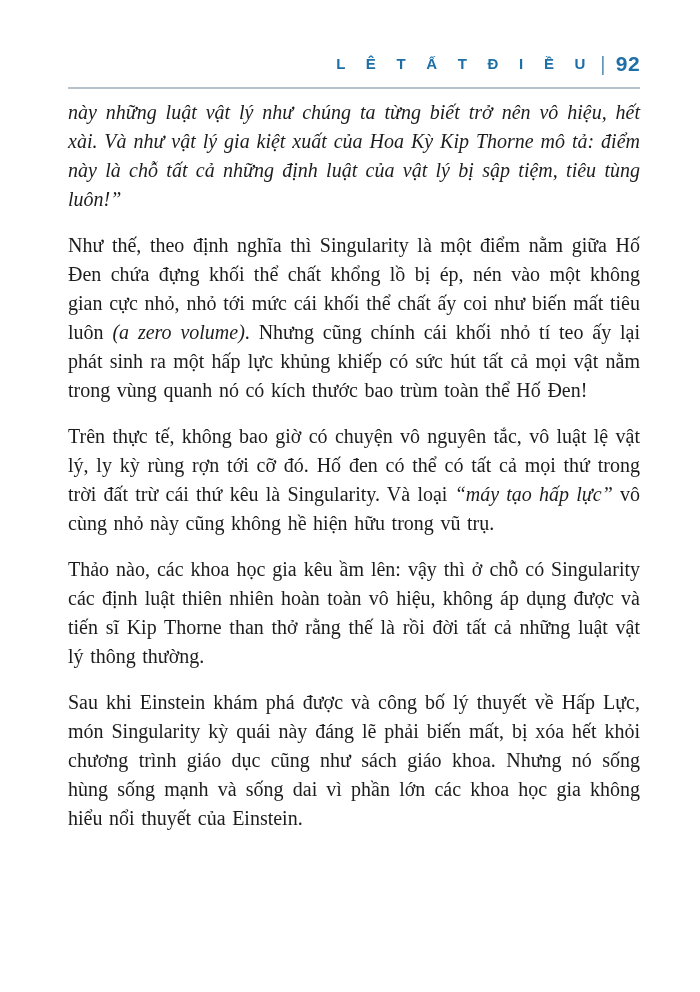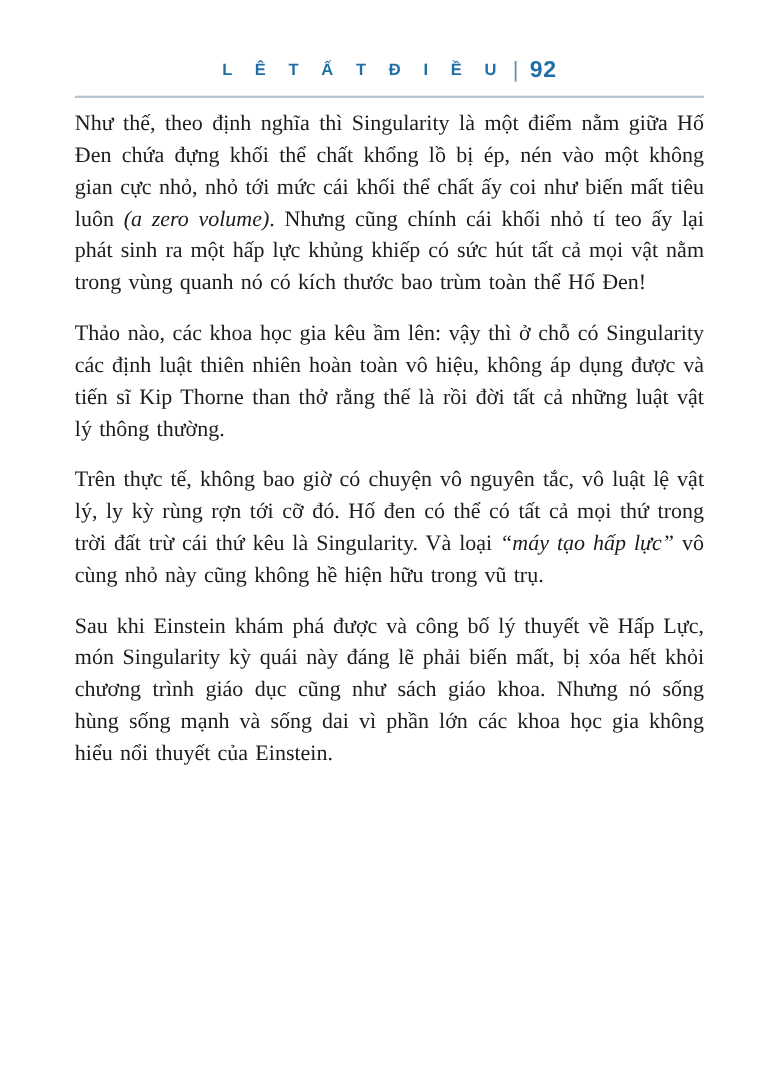--- a/index.html
+++ b/index.html
@@ -14,21 +14,21 @@
     background: #ffffff;
     overflow: hidden;
     font-family: "Liberation Serif", "DejaVu Serif", serif;
     color: #1c1c1c;
   }
   .header {
     position: absolute;
     top: 52px;
     left: 68px;
     right: 60px;
-    text-align: center;
+    text-align: right;
     font-family: "Liberation Sans", "DejaVu Sans", sans-serif;
     font-weight: bold;
     color: #1e6fa8;
     white-space: nowrap;
   }
   .header .author {
     font-size: 15px;
     letter-spacing: 0.55em;
     vertical-align: baseline;
   }
@@ -76,19 +76,20 @@
 
   <div class="header">
     <span class="author">L Ê  T Ấ T  Đ I Ề U</span>
     <span class="sep">|</span>
     <span class="pagenum">92</span>
   </div>
 
   <div class="rule"></div>
 
   <div class="body">
+      <p class="para"><span class="it">này những luật vật lý như chúng ta từng biết trở nên vô hiệu, hết xài. Và như vật lý gia kiệt xuất của Hoa Kỳ Kip Thorne mô tả: điểm này là chỗ tất cả những định luật của vật lý bị sập tiệm, tiêu tùng luôn!”</span></p>
       <p class="para"><span>Như thế, theo định nghĩa thì Singularity là một điểm nằm giữa Hố Đen chứa đựng khối thể chất khổng lồ bị ép, nén vào một không gian cực nhỏ, nhỏ tới mức cái khối thể chất ấy coi như biến mất tiêu luôn </span><span class="it">(a zero volume)</span><span>. Nhưng cũng chính cái khối nhỏ tí teo ấy lại phát sinh ra một hấp lực khủng khiếp có sức hút tất cả mọi vật nằm trong vùng quanh nó có kích thước bao trùm toàn thể Hố Đen!</span></p>
+      <p class="para"><span>Trên thực tế, không bao giờ có chuyện vô nguyên tắc, vô luật lệ vật lý, ly kỳ rùng rợn tới cỡ đó. Hố đen có thể có tất cả mọi thứ trong trời đất trừ cái thứ kêu là Singularity.  Và loại </span><span class="it">“máy tạo hấp lực”</span><span> vô cùng nhỏ này cũng không hề hiện hữu trong vũ trụ.</span></p>
       <p class="para"><span>Thảo nào, các khoa học gia kêu ầm lên: vậy thì ở chỗ có Singularity các định luật thiên nhiên hoàn toàn vô hiệu, không áp dụng được và tiến sĩ Kip Thorne than thở rằng thế là rồi đời tất cả những luật vật lý thông thường.</span></p>
-      <p class="para"><span>Trên thực tế, không bao giờ có chuyện vô nguyên tắc, vô luật lệ vật lý, ly kỳ rùng rợn tới cỡ đó. Hố đen có thể có tất cả mọi thứ trong trời đất trừ cái thứ kêu là Singularity.  Và loại </span><span class="it">“máy tạo hấp lực”</span><span> vô cùng nhỏ này cũng không hề hiện hữu trong vũ trụ.</span></p>
       <p class="para"><span>Sau khi Einstein khám phá được và công bố lý thuyết về Hấp Lực, món Singularity kỳ quái này đáng lẽ phải biến mất, bị xóa hết khỏi chương trình giáo dục cũng như sách giáo khoa. Nhưng nó sống hùng sống mạnh và sống dai vì phần lớn các khoa học gia không hiểu nổi thuyết của Einstein.</span></p>
     </div>
 
 </div>
 
 </body></html>

